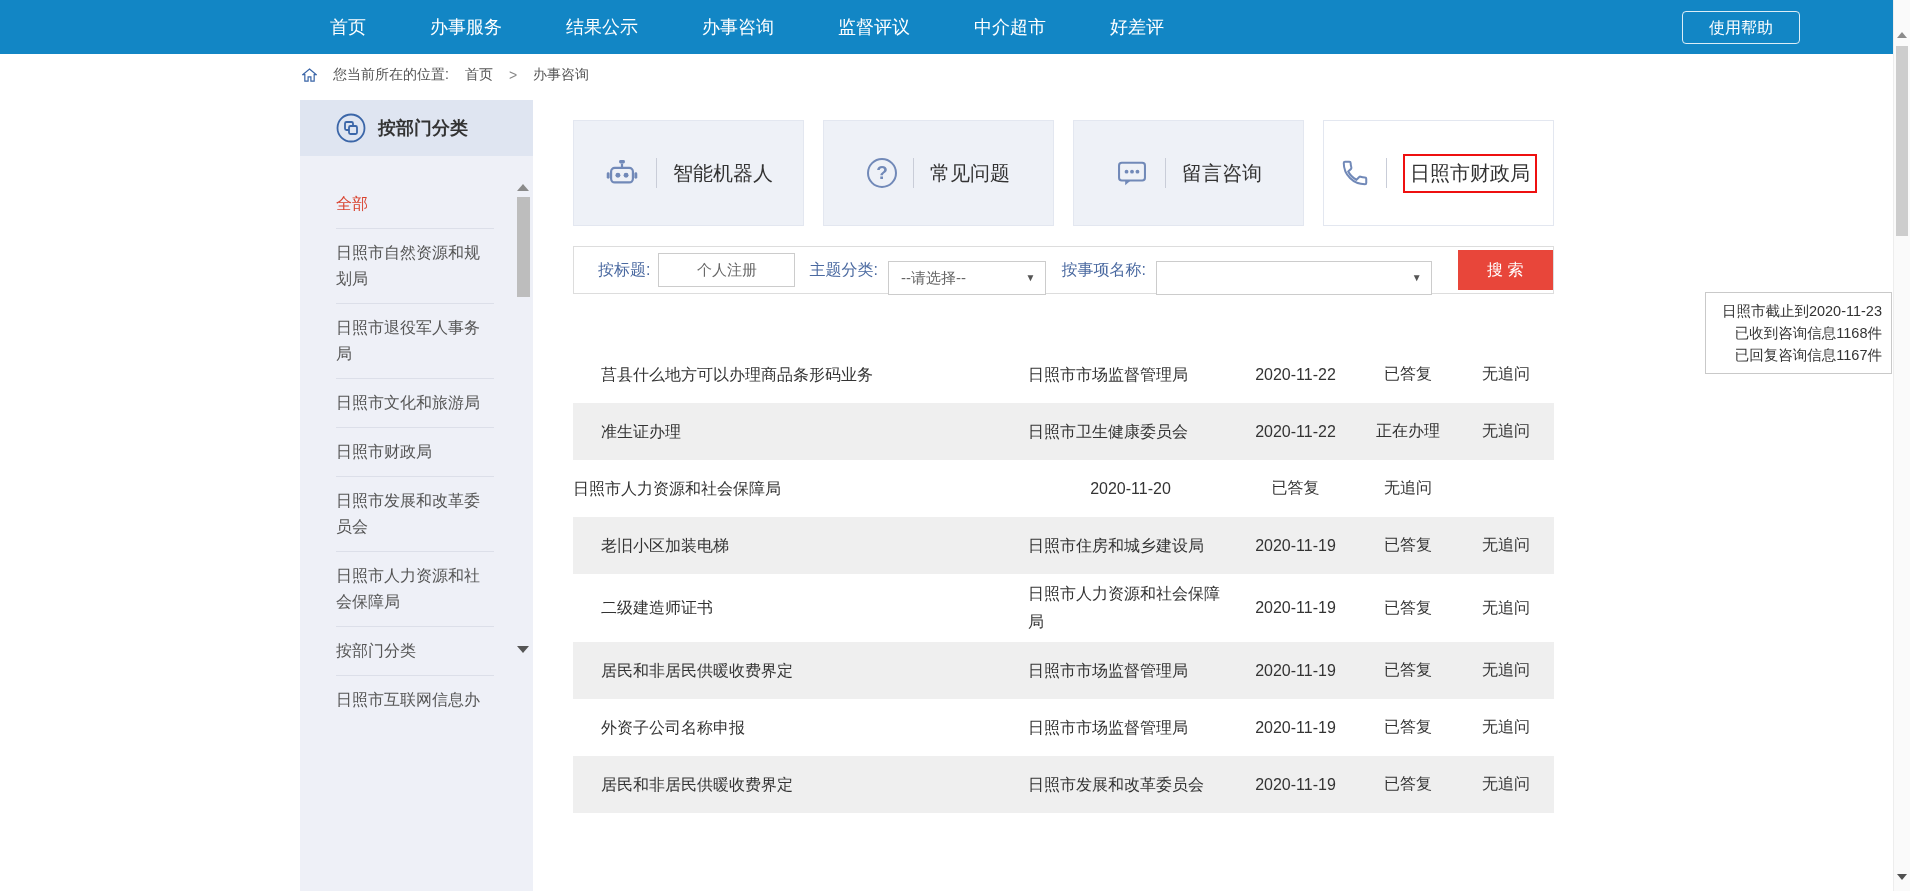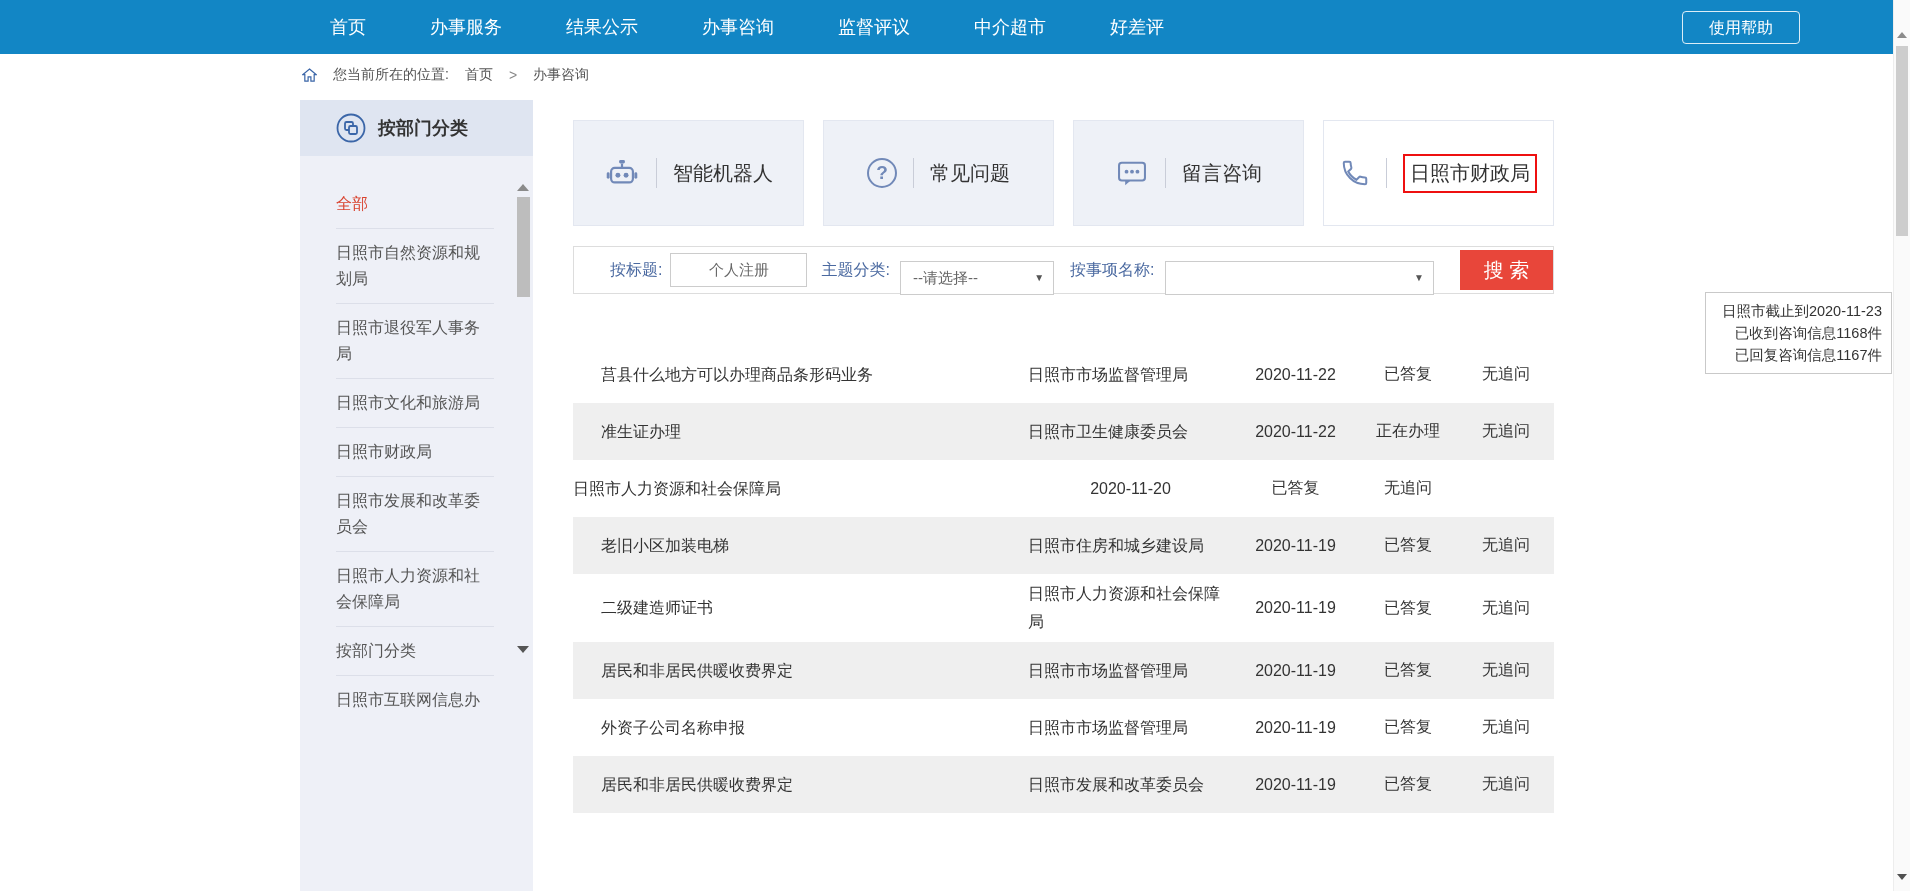--- a/index.html
+++ b/index.html
@@ -51,32 +51,32 @@
   .card.white { background:#fff; }
   .card .vdiv { width:1px; height:30px; background:#c9cdd8; }
   .card .label { font-size:20px; color:#333; white-space:nowrap; }
   .card .label.red-box { border:2px solid #ee1010; padding:4px 5px; }
   .q-circle { width:30px; height:30px; border:2px solid #7189b8; border-radius:50%;
     color:#7189b8; font-size:19px; font-weight:bold; display:flex; align-items:center;
     justify-content:center; }
 
   
   .searchbar { width:981px; height:48px; border:1px solid #ddd; margin-bottom:52px;
-    display:flex; align-items:center; padding-left:36px; }
+    display:flex; align-items:center; padding-left:24px; }
   .s-label { font-size:16px; color:#4a69a0; white-space:nowrap; }
   .s-input { width:137px; height:34px; border:1px solid #ccc; background:#fff;
     font-size:15px; color:#666; text-align:center; margin:0 14px 0 8px; outline:none;
     font-family:inherit; }
   .s-select { position:relative; height:34px; border:1px solid #ccc; background:#fff;
     font-size:15px; color:#666; line-height:32px; padding-left:12px; margin:16px 16px 0 10px;
     cursor:pointer; }
   .s-select .arrow { position:absolute; right:9px; top:0; font-size:10px; color:#555; }
   .sel-topic { width:160px; }
   .sel-item  { width:280px; }
-  .search-btn { width:97px; height:40px; background:#e8463a; color:#fff; font-size:20px;
+  .search-btn { width:97px; height:40px; background:#e8463a; color:#fff; font-size:16px;
     border:none; margin-left:10px; cursor:pointer; font-family:inherit; white-space:pre; }
 
   
   .tbl-header { display:grid; grid-template-columns:455px 205px 125px 100px 96px;
     height:50px; background:#dbe1ef; align-items:center; }
   .tbl-header .th { text-align:center; font-size:16px; color:#4a69a0; }
   .tbl-row { display:grid; grid-template-columns:455px 205px 125px 100px 96px;
     min-height:57px; align-items:center; background:#fff; font-size:16px; color:#333; }
   .tbl-row.alt { background:#efefef; }
   .td-title { padding-left:28px; cursor:pointer; line-height:26px; }

